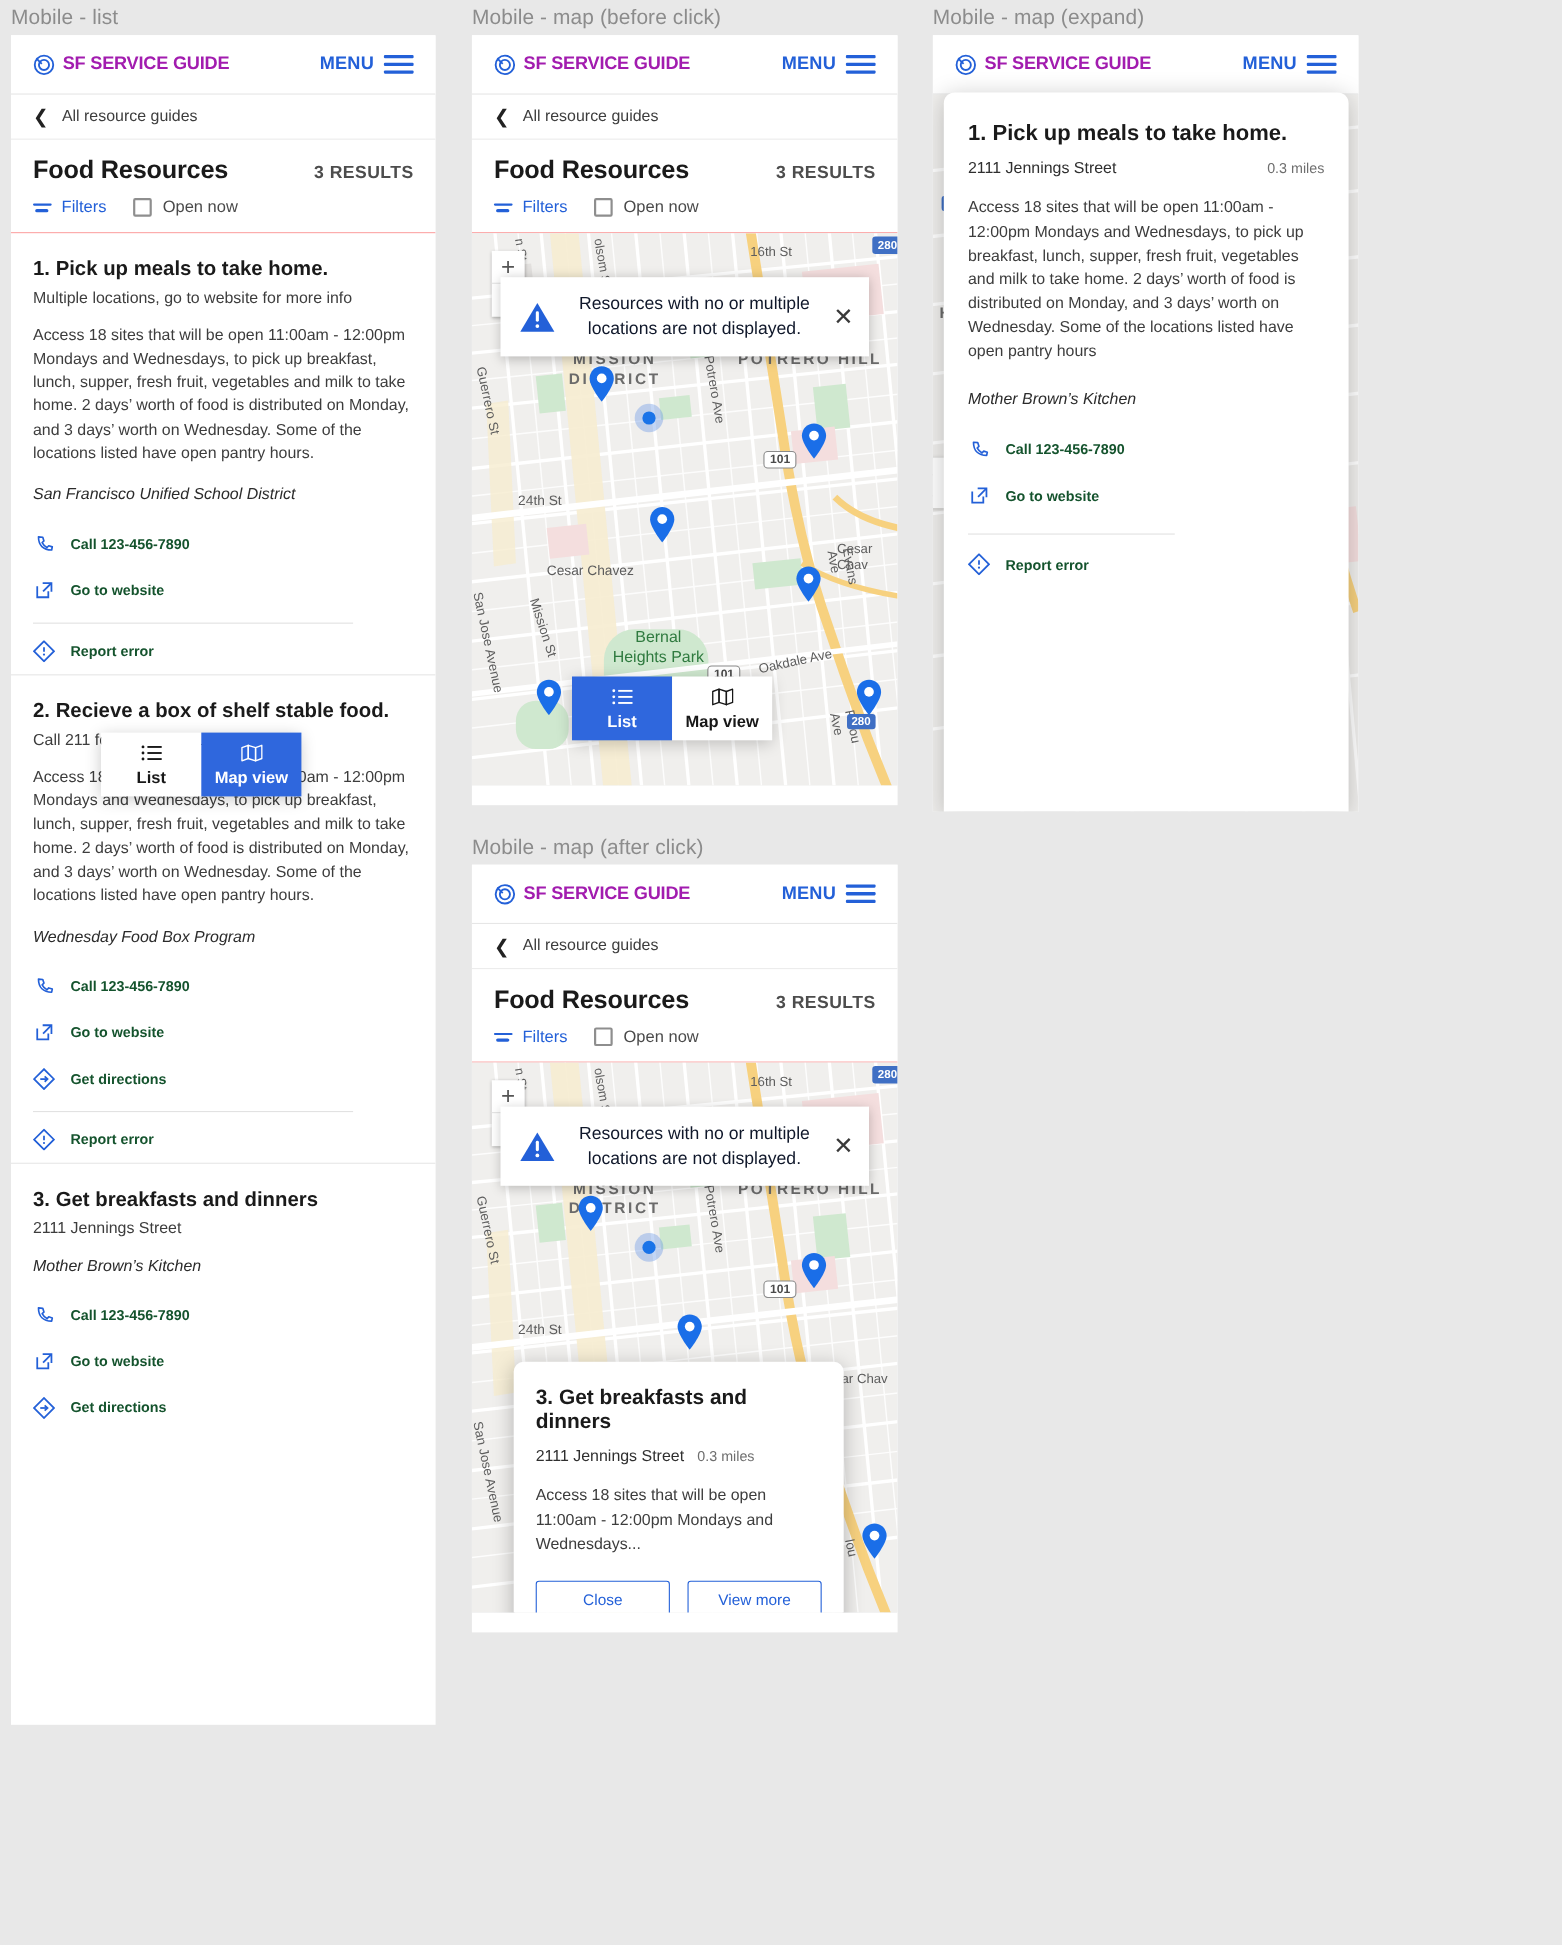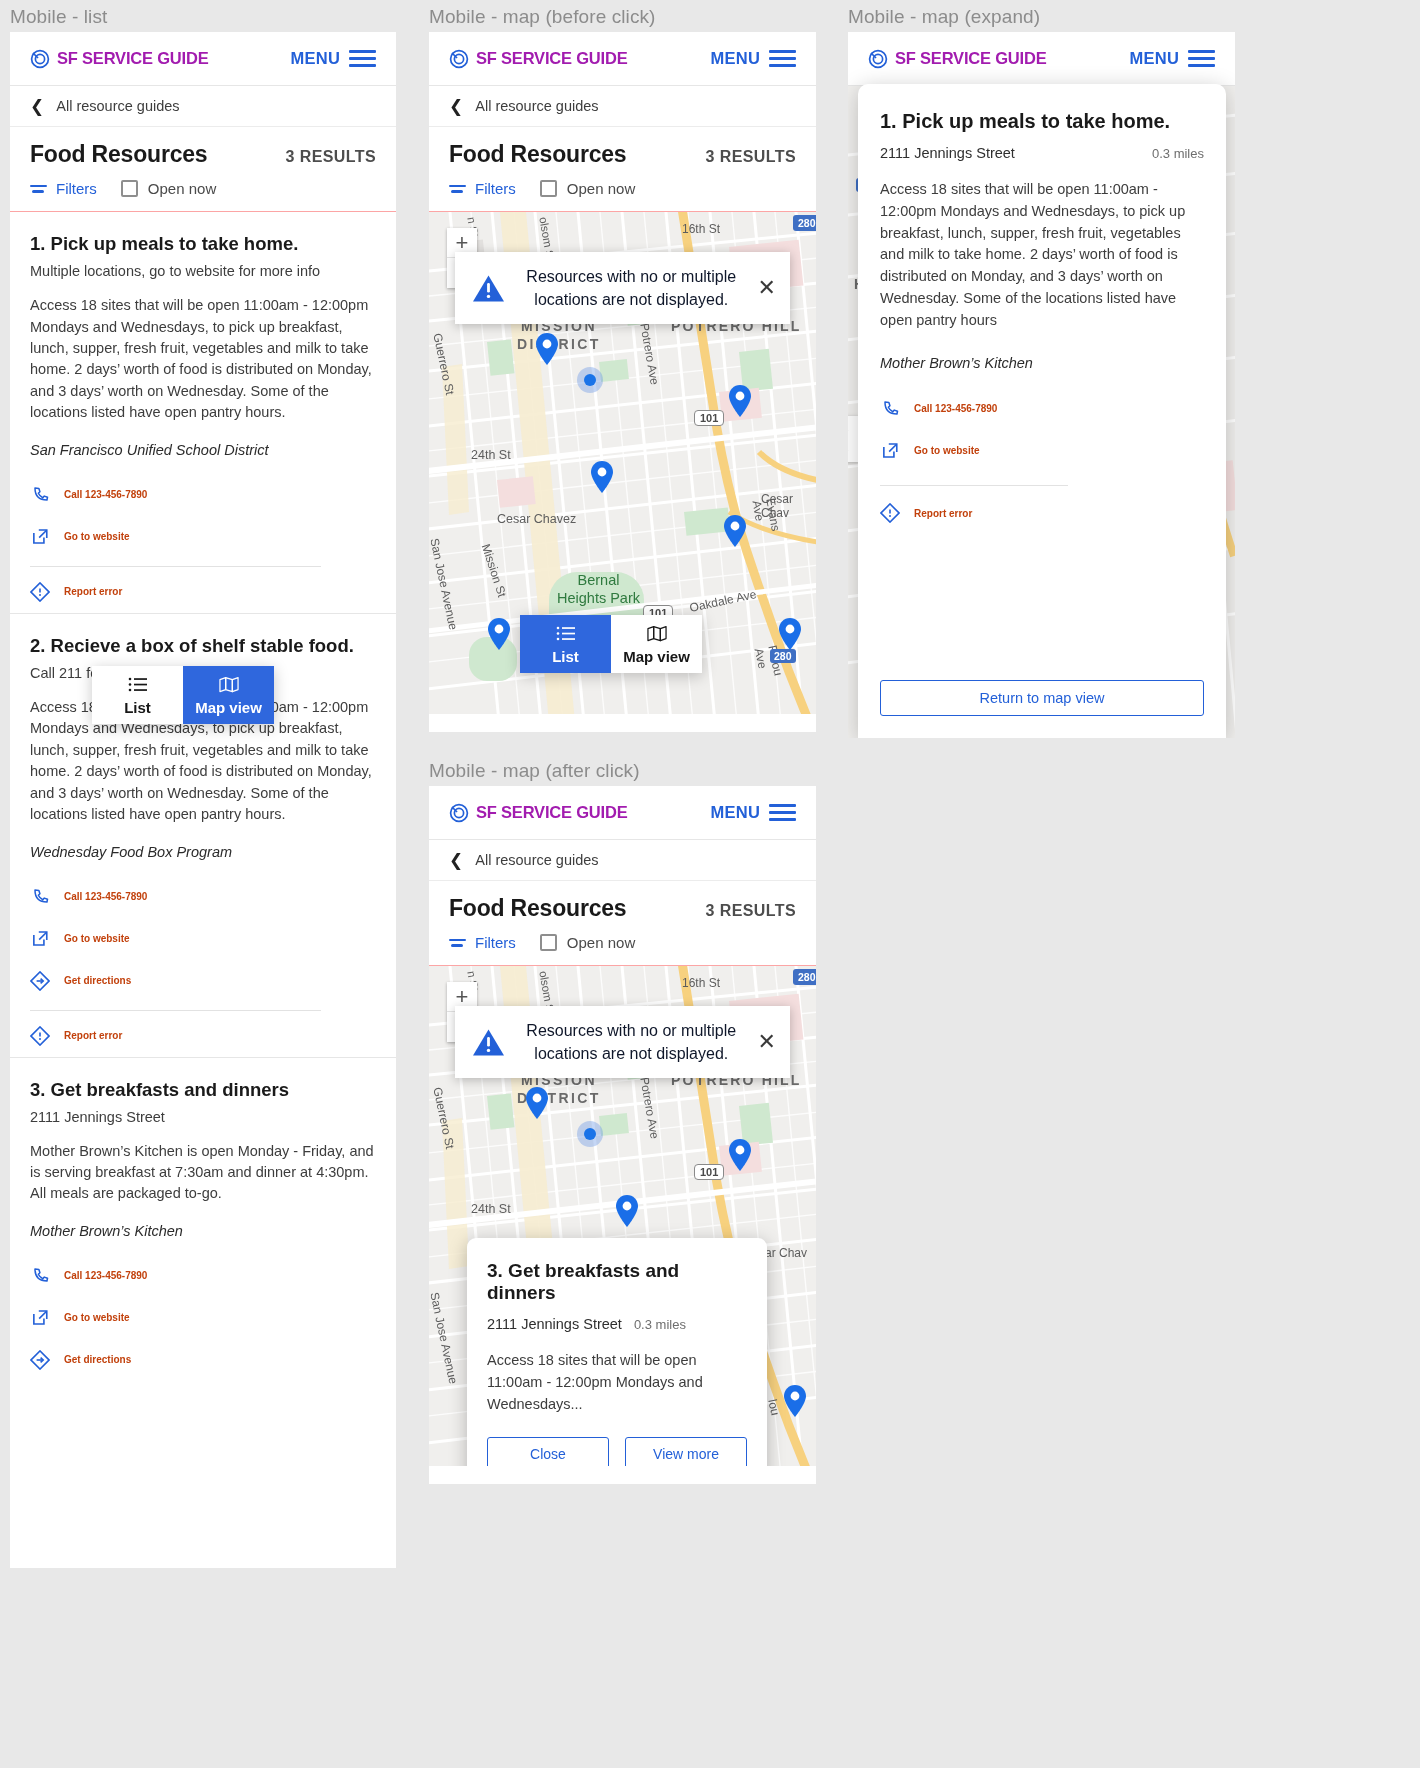--- a/index.html
+++ b/index.html
@@ -76,21 +76,21 @@
   
   .item { padding: 20px 20px 0 20px; border-bottom: 1px solid #e6e6e6; }
   .item:last-child { border-bottom: none; }
   .it-ttl { font-size: 18.5px; font-weight: bold; color: #1a1a1a; line-height: 1.3; }
   .it-sub { font-size: 14.5px; color: #3d3d3d; margin-top: 7px; }
   .it-body { font-size: 14.5px; color: #3d3d3d; line-height: 1.48; margin-top: 16px; }
   .it-org { font-size: 14.5px; color: #2b2b2b; font-style: italic; margin-top: 18px; }
   .acts { margin-top: 16px; }
   .act {
     display: flex; align-items: center; gap: 14px;
-    color: #c2410c; font-weight: bold; font-size: 10px;
+    color: #14532d; font-weight: bold; font-size: 13px;
     padding: 11px 0;
   }
   .divider { height: 1px; background: #e2e2e2; margin: 8px 0 4px 0; width: 84%; }
   .ico { width: 20px; height: 20px; flex: 0 0 20px; display:flex; align-items:center; justify-content:center;}
   .ico svg { display: block; }
 
   
   .toggle {
     position: absolute;
     display: flex;
@@ -313,21 +313,20 @@
               </svg>
           </span>
           <span>Report error</span>
         </div>
       </div>
     </div>
 
     <div class="item">
       <div class="it-ttl">3. Get breakfasts and dinners</div>
       <div class="it-sub">2111 Jennings Street</div>
-      <div class="it-body">Mother Brown’s Kitchen is open Monday - Friday, and is serving breakfast at 7:30am and dinner at 4:30pm. All meals are packaged to-go.</div>
       <div class="it-org">Mother Brown’s Kitchen</div>
       <div class="acts">
         <div class="act">
           <span class="ico">
             <svg width="19" height="19" viewBox="0 0 20 20">
                 <path d="M4.2 3.2c0 8 4.6 12.6 12.6 12.6l.6-3-3.4-1.1-1.6 1.7c-2-1-3.7-2.7-4.7-4.7l1.7-1.6L8.3 3.6z" fill="none" stroke="#2360d8" stroke-width="1.6" stroke-linejoin="round"></path>
               </svg>
           </span>
           <span>Call 123-456-7890</span>
         </div>
@@ -708,21 +707,20 @@
           <span class="ico">
             <svg width="20" height="20" viewBox="0 0 20 20">
                 <rect x="3.6" y="3.6" width="12.8" height="12.8" transform="rotate(45 10 10)" fill="none" stroke="#2360d8" stroke-width="1.6"></rect>
                 <path d="M10 6.4v4.1" stroke="#2360d8" stroke-width="1.6"></path>
                 <circle cx="10" cy="13.1" r="1" fill="#2360d8"></circle>
               </svg>
           </span>
           <span>Report error</span>
         </div>
       </div>
-      <div class="sheet-btn">Return to map view</div>
     </div>
   </div>
 
   <div class="panel-label" style="left:429px; top:760px;">Mobile - map (after click)</div>
   <div class="phone" style="left:429px; top:786px; width:387px; height:698px;">
 
     <div class="hdr">
       <div class="brand">
         <span class="ico">
           <svg width="20" height="20" viewBox="0 0 20 20">

